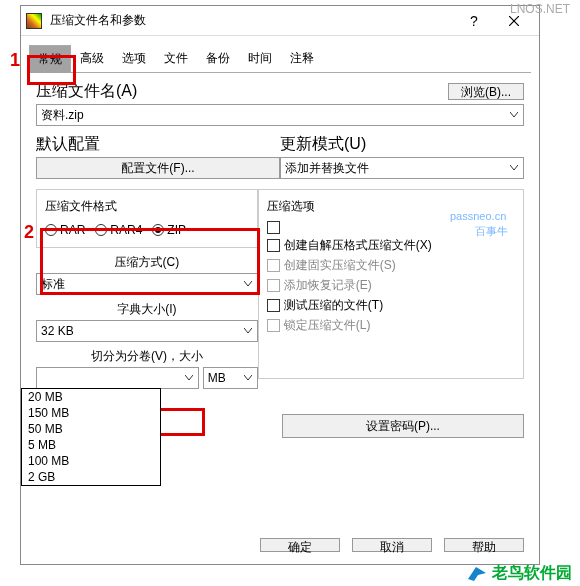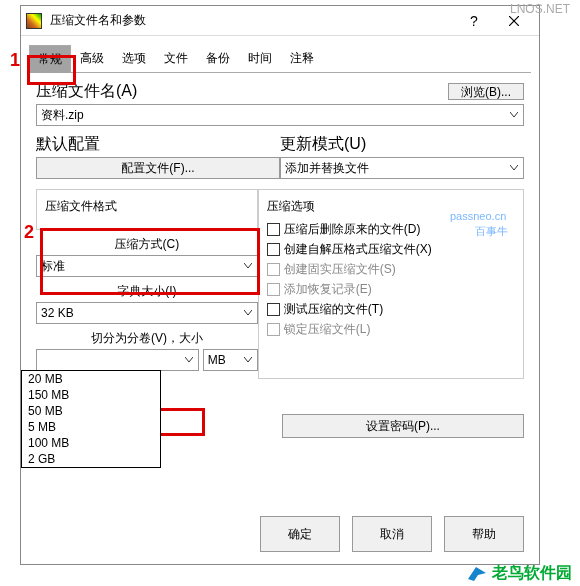--- a/index.html
+++ b/index.html
@@ -33,21 +33,21 @@
 .check-row.disabled { color: #888; }
 .check-row.disabled .checkbox { border-color: #aaa; }
 .sublabel { margin-top: 6px; margin-bottom: 2px; font-size: 12px; text-align: center; }
 .split-row { display:flex; gap:4px; align-items:center; }
 .split-input { flex:1; height:22px; border:1px solid #999; padding:0 18px 0 4px; position:relative; background:#fff; }
 .unit-combo { width:55px; height:22px; border:1px solid #999; padding:0 16px 0 4px; position:relative; background:#fff; display:flex; align-items:center; }
 .dropdown-list { position:absolute; border:1px solid #000; background:#fff; list-style:none; z-index:10; font-size:12px; }
 .dropdown-list li { padding: 1px 6px; cursor:pointer; }
 .pwd-btn-row { margin-top: 35px; padding-left: 24px; }
 .bottom-bar { position:absolute; bottom:12px; right:15px; display:flex; gap:12px; }
-.bottom-bar .btn { width:80px; height:36px; }
+.bottom-bar .btn { width:80px; height:14px; }
 .redbox { position:absolute; border:3px solid #d00; pointer-events:none; }
 .rednum { position:absolute; color:#d00; font-size:18px; font-weight:bold; font-family:Arial; }
 .watermark { position:absolute; color:#7bb8ff; font-size:11px; }
 .footer-logo { position:absolute; bottom:2px; right:8px; color:#0a3; font-size:16px; font-weight:bold; display:flex; align-items:center; gap:4px; }
 .footer-logo2 { position:absolute; top:2px; right:10px; color:#aaa; font-size:12px; }
 svg { display:block; }
 .browse-row { display:flex; justify-content:space-between; align-items:center; margin-bottom:2px; }
 .cfg-btn { width:100%; height:22px; margin-top:2px; }
 .update-combo { width:100%; height:22px; margin-top:2px; }
 </style>
@@ -108,20 +108,34 @@
               </svg>
             </span>
         </div>
       </div>
     </div>
 
     <div class="two-col" style="margin-top:10px;">
       <div class="col">
         <div class="fieldset">
           <div class="fieldset-label">压缩文件格式</div>
+          <div class="radio-row">
+            <label class="radio-item">
+                <span class="radio-circle"></span>
+                <span>RAR</span>
+              </label>
+            <label class="radio-item">
+                <span class="radio-circle"></span>
+                <span>RAR4</span>
+              </label>
+            <label class="radio-item">
+                <span class="radio-circle checked"></span>
+                <span>ZIP</span>
+              </label>
+          </div>
         </div>
 
         <div class="sublabel">压缩方式(C)</div>
         <div class="combo-wrap">
           <div class="combo" style="display:flex;align-items:center;">
               <span>标准</span>
             </div>
           <span class="combo-arrow">
               <svg width="8" height="6">
                 <polyline points="0,0 4,5 8,0" fill="none" stroke="#333" stroke-width="1"></polyline>
@@ -171,21 +185,20 @@
             <li>100 MB</li>
             <li>2 GB</li>
           </ul>
       </div>
 
       <div class="col-right">
         <div class="fieldset" style="height:190px;">
           <div class="fieldset-label">压缩选项</div>
           <label class="check-row">
               <span class="checkbox"></span>
-              <span>压缩后删除原来的文件(D)</span>
             </label>
           <label class="check-row">
               <span class="checkbox"></span>
               <span>创建自解压格式压缩文件(X)</span>
             </label>
           <label class="check-row disabled">
               <span class="checkbox"></span>
               <span>创建固实压缩文件(S)</span>
             </label>
           <label class="check-row disabled">

